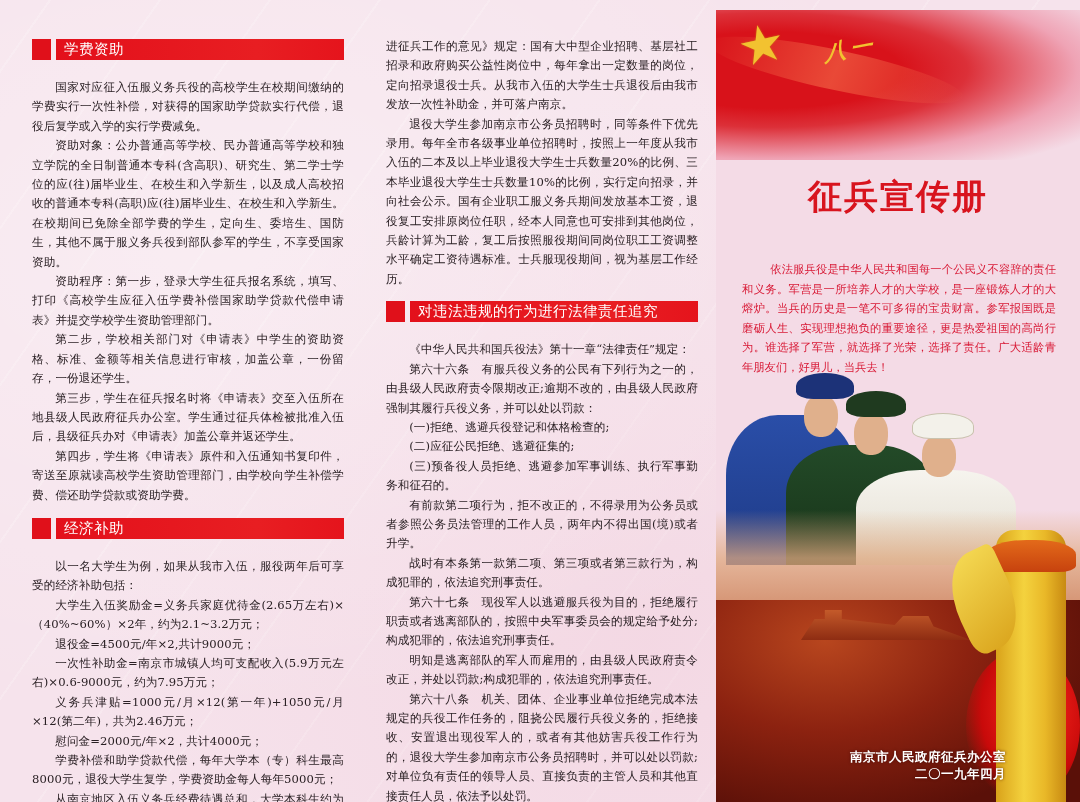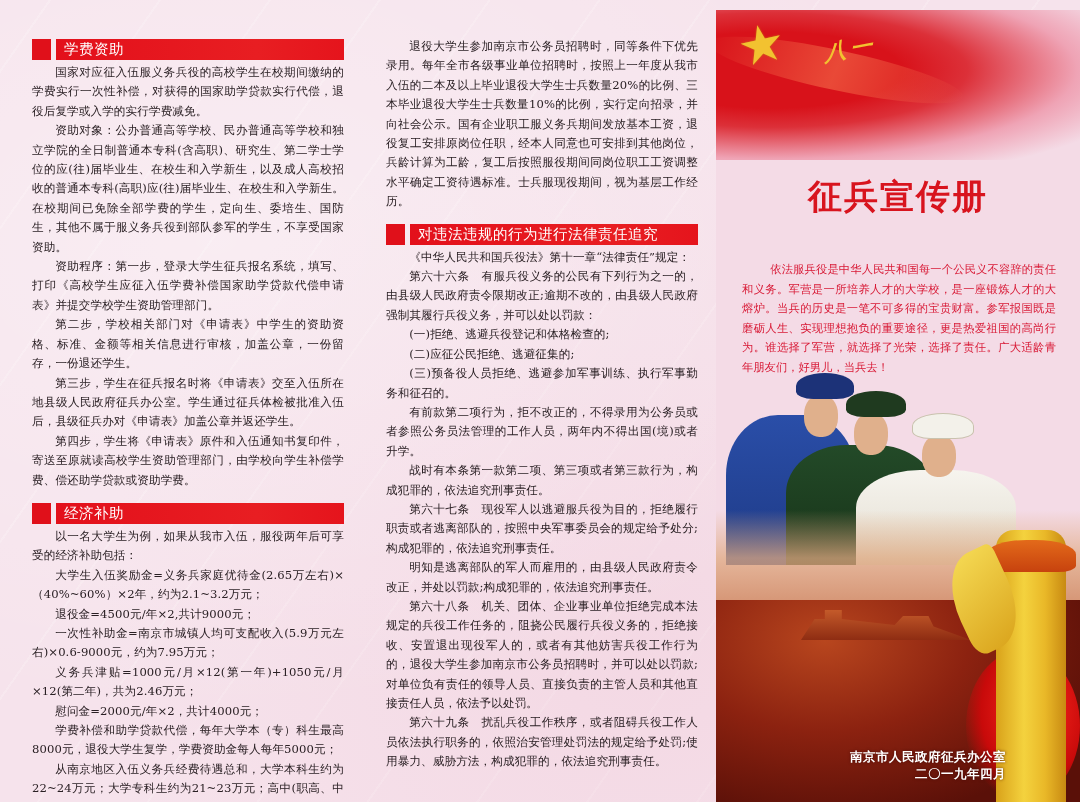--- a/index.html
+++ b/index.html
@@ -22,21 +22,21 @@
     letter-spacing: 0.1px;
     text-align: justify;
   }
   .col-left { left: 32px; width: 312px; top: 39px; }
   .col-mid { left: 386px; width: 312px; top: 37px; }
   .col p { text-indent: 2em; }
   .col p.noindent { text-indent: 0; }
   .sec-head {
     display: flex;
     height: 21px;
-    margin: 0 0 3px 0;
+    margin: 0 0 18px 0;
   }
   .sec-head .mark {
     width: 19px; height: 21px;
     background: #e0101a;
     margin-right: 5px;
     flex: none;
   }
   .sec-head .bar {
     flex: 1;
     height: 21px;
@@ -188,20 +188,21 @@
   <p>退役金=4500元/年×2,共计9000元；</p>
   <p>一次性补助金=南京市城镇人均可支配收入(5.9万元左右)×0.6-9000元，约为7.95万元；</p>
   <p>义务兵津贴=1000元/月×12(第一年)+1050元/月×12(第二年)，共为2.46万元；</p>
   <p>慰问金=2000元/年×2，共计4000元；</p>
   <p>学费补偿和助学贷款代偿，每年大学本（专）科生最高8000元，退役大学生复学，学费资助金每人每年5000元；</p>
   <p>从南京地区入伍义务兵经费待遇总和，大学本科生约为22~24万元；大学专科生约为21~23万元；高中(职高、中专)生服义务兵役两年，也可获各类经济补助约17万元。</p>
 
 </div>
 
 <div class="col col-mid">
+  <p class="noindent">进征兵工作的意见》规定：国有大中型企业招聘、基层社工招录和政府购买公益性岗位中，每年拿出一定数量的岗位，定向招录退役士兵。从我市入伍的大学生士兵退役后由我市发放一次性补助金，并可落户南京。</p>
   <p>退役大学生参加南京市公务员招聘时，同等条件下优先录用。每年全市各级事业单位招聘时，按照上一年度从我市入伍的二本及以上毕业退役大学生士兵数量20%的比例、三本毕业退役大学生士兵数量10%的比例，实行定向招录，并向社会公示。国有企业职工服义务兵期间发放基本工资，退役复工安排原岗位任职，经本人同意也可安排到其他岗位，兵龄计算为工龄，复工后按照服役期间同岗位职工工资调整水平确定工资待遇标准。士兵服现役期间，视为基层工作经历。</p>
   <div class="gap" style="height:12px"></div>
 
   <div class="sec-head">
     <span class="mark"></span>
     <span class="bar">对违法违规的行为进行法律责任追究</span>
   </div>
   <p>《中华人民共和国兵役法》第十一章“法律责任”规定：</p>
   <p>第六十六条　有服兵役义务的公民有下列行为之一的，由县级人民政府责令限期改正;逾期不改的，由县级人民政府强制其履行兵役义务，并可以处以罚款：</p>
   <p>(一)拒绝、逃避兵役登记和体格检查的;</p>

